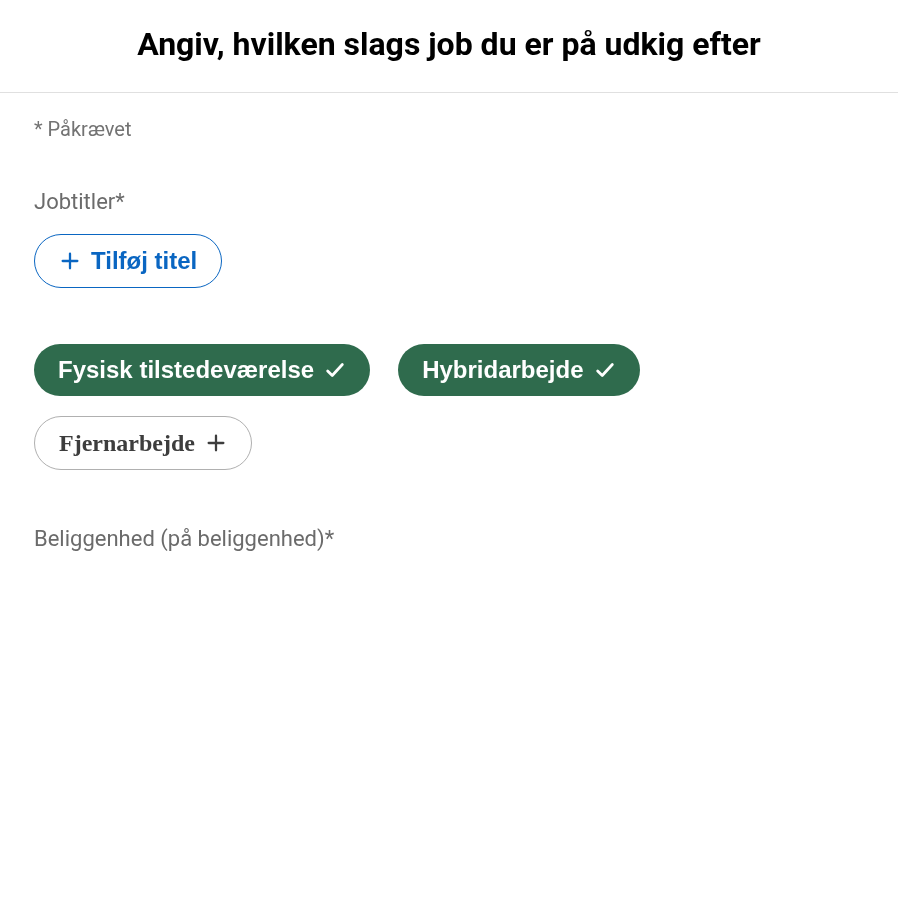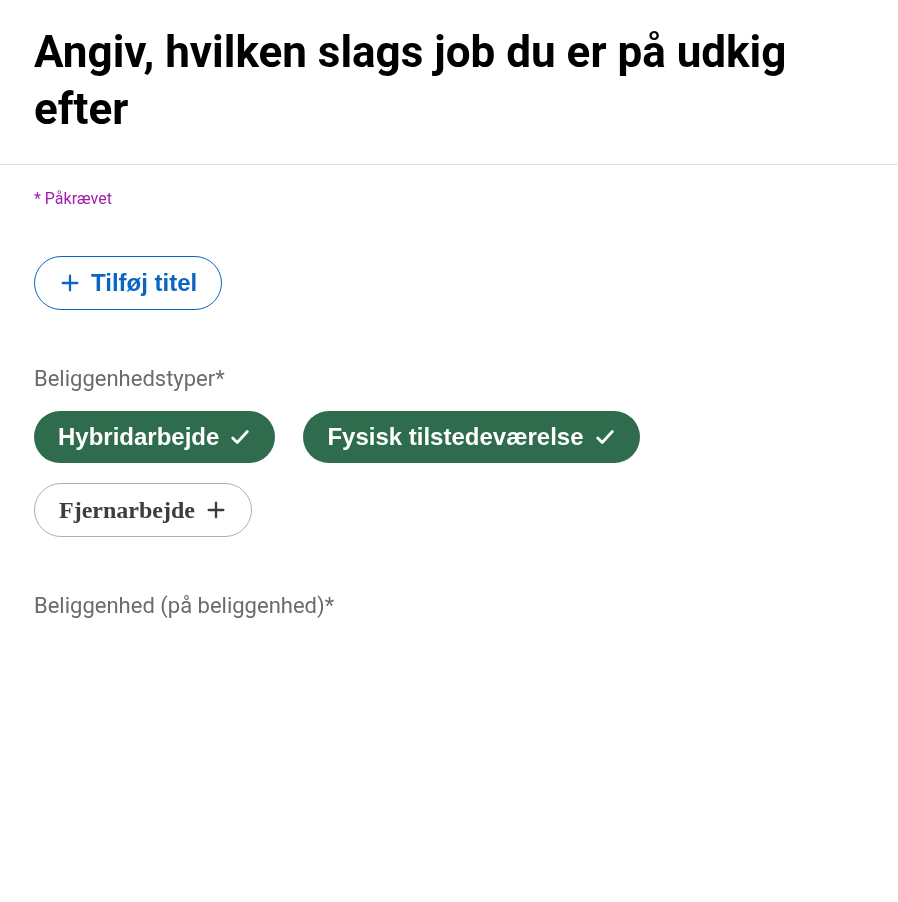--- a/index.html
+++ b/index.html
@@ -4,34 +4,35 @@
   <style>
     * { box-sizing: border-box; margin: 0; padding: 0; }
     body {
       font-family: -apple-system, BlinkMacSystemFont, "Segoe UI", Roboto, Helvetica, Arial, sans-serif;
       background: #fff;
       color: #000;
       width: 898px;
     }
     .container { padding: 24px 34px 40px; }
     .page-title {
-      font-size: 44px;
+      font-size: 32px;
       font-weight: 700;
       line-height: 1.3;
       color: #000;
       margin-bottom: 26px;
+      text-align: center;
     }
     .divider {
       border: none;
       border-top: 1px solid #e0e0e0;
       margin: 0 -34px 24px;
     }
     .required-hint {
-      font-size: 16px;
-      color: #a21caf;
+      font-size: 20px;
+      color: #737373;
       margin-bottom: 48px;
     }
     .section { margin-bottom: 56px; }
     .field-label {
       font-size: 22px;
       color: #6b6b6b;
       margin-bottom: 20px;
       display: block;
     }
     .pill-row {
@@ -80,46 +81,46 @@
   </style>
 </head>
 <body>
 
 <div class="container">
   <h1 class="page-title">Angiv, hvilken slags job du er på udkig efter</h1>
   <hr class="divider">
   <div class="required-hint">* Påkrævet</div>
 
   <div class="section">
+    <label class="field-label">Jobtitler*</label>
     <div class="pill-row">
       <button class="pill outline-blue">
         <span class="icon">
           <svg viewBox="0 0 24 24" fill="none" stroke="currentColor" stroke-width="2.5" stroke-linecap="round">
               <line x1="12" y1="4" x2="12" y2="20"></line>
               <line x1="4" y1="12" x2="20" y2="12"></line>
             </svg>
         </span>
         <span>Tilføj titel</span>
       </button>
     </div>
   </div>
 
   <div class="section">
-    <label class="field-label">Beliggenhedstyper*</label>
     <div class="pill-row">
       <button class="pill selected">
-        <span>Hybridarbejde</span>
+        <span>Fysisk tilstedeværelse</span>
         <span class="icon">
           <svg viewBox="0 0 24 24" fill="none" stroke="currentColor" stroke-width="3" stroke-linecap="round" stroke-linejoin="round">
               <polyline points="4 13 9 18 20 6"></polyline>
             </svg>
         </span>
       </button>
       <button class="pill selected">
-        <span>Fysisk tilstedeværelse</span>
+        <span>Hybridarbejde</span>
         <span class="icon">
           <svg viewBox="0 0 24 24" fill="none" stroke="currentColor" stroke-width="3" stroke-linecap="round" stroke-linejoin="round">
               <polyline points="4 13 9 18 20 6"></polyline>
             </svg>
         </span>
       </button>
       <button class="pill outline-gray">
         <span>Fjernarbejde</span>
         <span class="icon">
           <svg viewBox="0 0 24 24" fill="none" stroke="currentColor" stroke-width="2.5" stroke-linecap="round">

